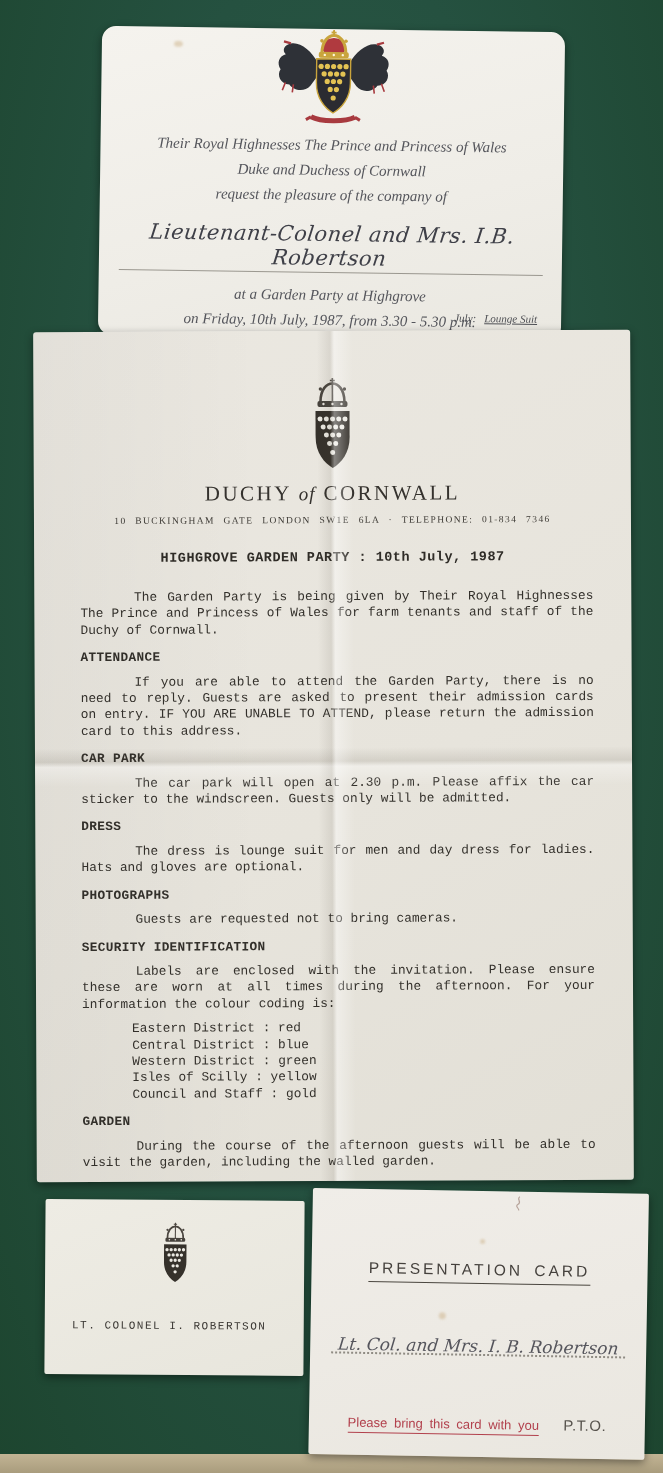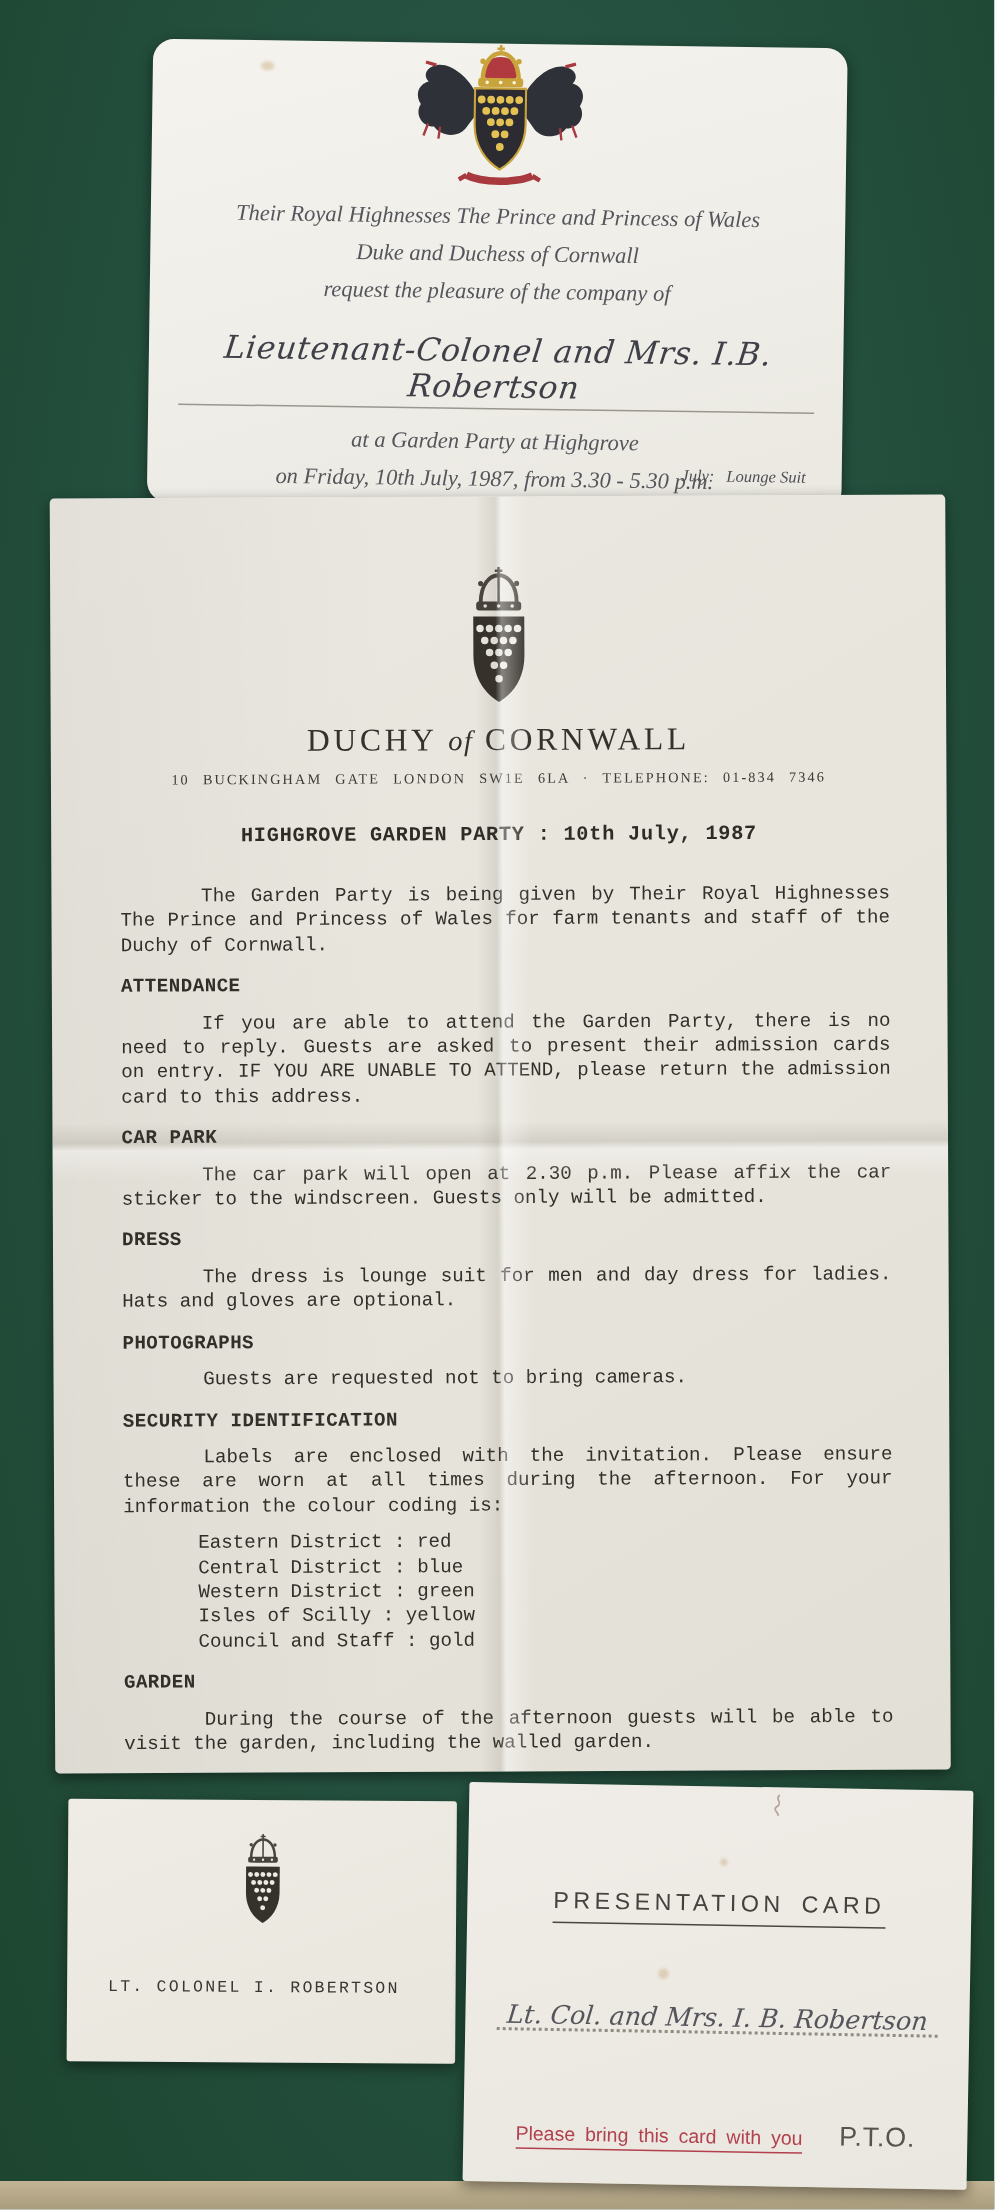--- a/index.html
+++ b/index.html
@@ -15,21 +15,21 @@
   .invitation{left:100px;top:29px;width:463px;height:309px;border-radius:14px;
      background:linear-gradient(165deg,#f5f3ee 0%,#efede7 60%,#eae8e1 100%);
      transform:rotate(.8deg);text-align:center;color:#4b4c51;}
   .inv-line{font-family:"Liberation Serif",serif;font-style:italic;
      font-size:15px;line-height:25px;color:#55565c;}
   .inv-name{font-family:"DejaVu Serif",serif;font-style:italic;font-size:21px;
      color:#3f4048;transform:skewX(-6deg);margin-top:14px;letter-spacing:.5px;}
   .inv-rule{width:424px;margin:2px auto 0;border-top:1px solid #9a978f;}
   .inv-dress{position:absolute;right:24px;bottom:16px;
      font-family:"Liberation Serif",serif;font-style:italic;font-size:11px;color:#4f5055;}
-  .inv-dress span{margin-left:8px;}
+  .inv-dress span{margin-left:8px;text-decoration:underline;}
   .fox{position:absolute;border-radius:50%;opacity:.45;background:#c8ab7e;filter:blur(1px);}
 
   
   .letter{left:35px;top:331px;width:597px;height:850px;border-radius:3px;
      background:linear-gradient(150deg,#ebe8e1 0%,#e7e4dc 55%,#e2dfd6 100%);
      transform:rotate(-.25deg);color:#34312c;overflow:hidden;}
   .letter::after{content:"";position:absolute;inset:0;pointer-events:none;background:
      linear-gradient(90deg,transparent 47.5%,rgba(70,62,48,.10) 49.7%,rgba(255,255,255,.40) 50.4%,transparent 53.5%),
      linear-gradient(180deg,transparent 49%,rgba(70,62,48,.12) 50.6%,rgba(255,255,255,.35) 51.2%,transparent 53.5%),
      linear-gradient(90deg,rgba(0,0,0,.035),transparent 38%);}
@@ -59,21 +59,21 @@
      background:linear-gradient(165deg,#f0ede8,#eae7e0);transform:rotate(1deg);
      transform-origin:top left;text-align:center;}
   .pres-title{display:inline-block;margin-top:70px;font-size:15.5px;letter-spacing:3px;
      color:#45413d;border-bottom:1.5px solid #4a463f;padding-bottom:4px;word-spacing:4px;}
   .pres-name-wrap{width:294px;margin:52px auto 0;border-bottom:2px dotted #8f8b83;padding-bottom:1px;}
   .pres-name{font-family:"DejaVu Serif",serif;font-style:italic;font-size:17px;
      color:#55555c;transform:skewX(-5deg);display:block;margin-bottom:-3px;}
   .pres-footer{position:absolute;left:0;right:0;bottom:22px;}
   .pres-notice{display:inline-block;font-size:13px;color:#b2414d;word-spacing:3px;
      border-bottom:1.5px solid #b2414d;padding-bottom:2px;}
-  .pres-pto{font-size:18px;color:#57534d;margin-left:20px;letter-spacing:.5px;}
+  .pres-pto{font-size:15px;color:#57534d;margin-left:20px;letter-spacing:.5px;}
   .pencil-mark{position:absolute;left:200px;top:4px;opacity:.55;}
 
   .emblem{display:block;margin:0 auto;}
 </style>
 </head>
 <body>
 
 <div class="board"></div>
 <div class="table-strip"></div>
 

